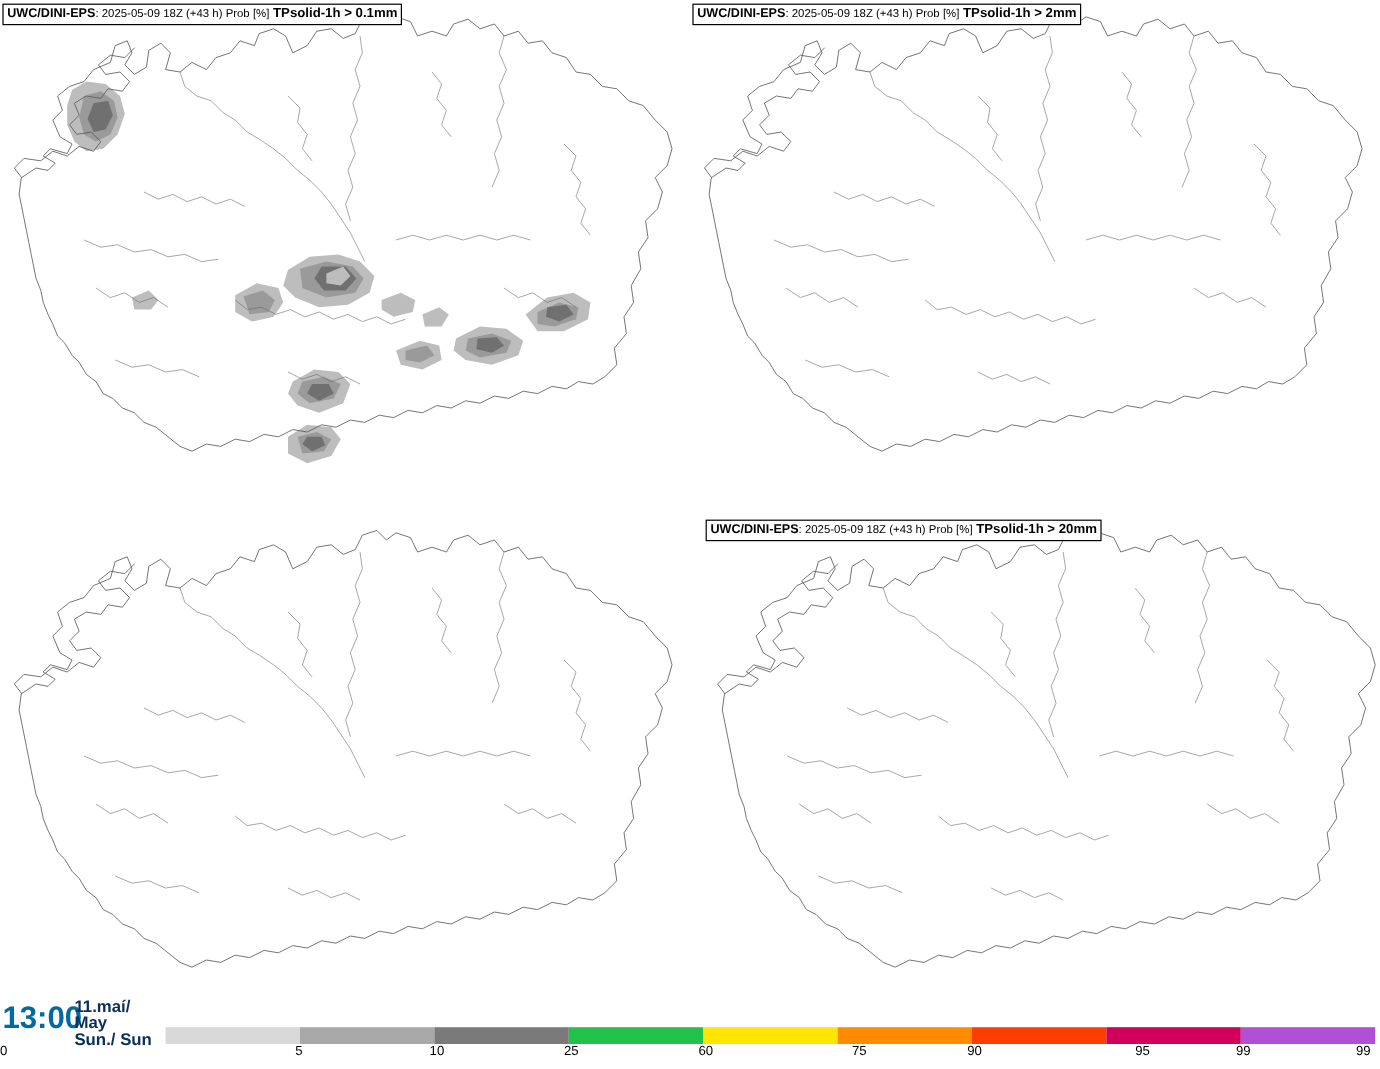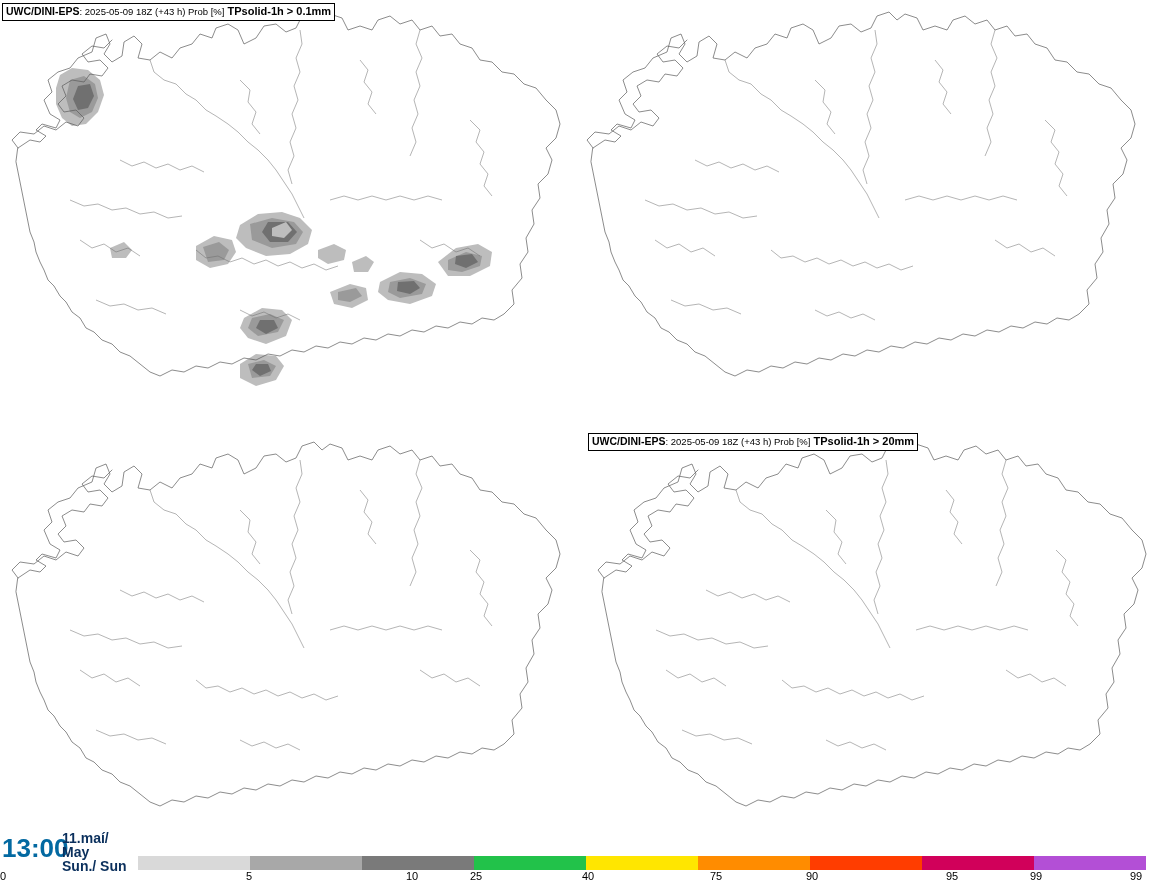--- a/index.html
+++ b/index.html
@@ -120,20 +120,23 @@
           <path class="inner" d="M240 310 L252 316 L264 312 L276 318 L288 314 L300 320"></path>
           <path class="inner" d="M120 160 L132 166 L144 162 L156 168 L168 164 L180 170 L192 166 L204 172"></path>
           <path class="inner" d="M240 80 L250 90 L248 102 L256 112 L252 124 L260 134"></path>
           <path class="inner" d="M360 60 L368 70 L364 82 L372 92 L368 104 L376 114"></path>
           <path class="inner" d="M470 120 L480 130 L476 142 L484 152 L480 164 L488 174 L484 186 L492 196"></path>
           <path class="inner" d="M80 240 L92 248 L104 244 L116 252 L128 248 L140 256"></path>
           <path class="inner" d="M420 240 L432 248 L444 244 L456 252 L468 248 L480 256"></path>
         </g>
       </svg>
     </div>
+    <div class="title">
+      <span class="model">UWC/DINI-EPS</span><span class="run">: 2025-05-09 18Z (+43 h) Prob [%]</span> <span class="param">TPsolid-1h &gt; 2mm</span>
+    </div>
   </div>
 
   <div class="panel p2">
     <div class="mapwrap">
       <svg class="map" viewBox="0 0 575 430" xmlns="http://www.w3.org/2000/svg">
         <g>
           <path class="coast" d="M18 148 L30 140 L40 142 L46 136 L36 130 L42 124 L56 128 L60 120 L50 114 L44 100 L52 92 L48 80 L58 72 L70 68 L78 58 L92 52 L96 38 L106 34 L110 44 L104 54 L112 62 L122 56 L124 42 L134 36 L142 44 L138 58 L150 60 L160 52 L172 58 L180 48 L192 44 L200 34 L212 38 L216 28 L228 24 L238 30 L244 44 L256 38 L264 26 L276 24 L286 32 L296 28 L302 16 L314 12 L322 20 L330 14 L342 18 L348 30 L360 26 L372 30 L378 20 L390 16 L400 24 L412 20 L420 30 L432 26 L440 36 L452 34 L460 44 L472 48 L480 60 L492 62 L502 72 L514 74 L524 84 L536 88 L546 100 L556 110 L560 124 L556 138 L546 148 L552 160 L548 174 L538 184 L540 198 L532 210 L534 224 L526 238 L528 252 L520 264 L522 278 L512 290 L514 304 L504 314 L494 320 L482 318 L472 324 L460 322 L448 328 L436 326 L424 332 L412 330 L400 336 L388 334 L376 340 L364 338 L352 344 L340 342 L328 348 L316 346 L304 352 L292 350 L280 356 L268 354 L256 360 L244 358 L232 364 L220 362 L208 368 L196 366 L184 372 L172 370 L160 376 L150 372 L140 364 L130 356 L120 352 L112 344 L102 340 L94 332 L86 328 L80 318 L72 312 L66 302 L60 296 L54 286 L48 280 L44 270 L40 262 L36 252 L34 242 L30 232 L28 222 L26 212 L24 202 L22 192 L20 182 L18 172 L16 162 Z"></path>
           <path class="coast" d="M18 148 L12 140 L20 132 L34 134 L44 126 L56 130 L66 122 L78 126 L84 118 L76 110 L64 112 L58 104 L66 96 L62 86 L72 80 L84 82 L90 74 L102 76 L108 68 L100 60 L88 62 L82 54 L92 46 L104 48 L112 40"></path>
           <path class="inner" d="M150 60 L154 72 L164 80 L176 84 L186 94 L196 100 L206 110 L216 116 L228 124 L238 132 L248 142 L258 150 L268 160 L276 170 L284 182 L292 194 L298 206 L304 218"></path>
           <path class="inner" d="M300 30 L302 44 L296 58 L300 72 L294 86 L298 100 L292 114 L296 128 L290 142 L294 156 L288 170 L292 184"></path>
@@ -198,22 +201,22 @@
       <div class="cseg" style="left: 336px; width: 112px; background: rgb(34, 194, 74);"></div>
       <div class="cseg" style="left: 448px; width: 112px; background: rgb(255, 230, 0);"></div>
       <div class="cseg" style="left: 560px; width: 112px; background: rgb(255, 140, 0);"></div>
       <div class="cseg" style="left: 672px; width: 112px; background: rgb(255, 61, 0);"></div>
       <div class="cseg" style="left: 784px; width: 112px; background: rgb(209, 0, 90);"></div>
       <div class="cseg" style="left: 896px; width: 112px; background: rgb(179, 79, 214);"></div>
     </div>
   <div class="cticks">
       <div class="ctick" style="left: 0px;">0</div>
       <div class="ctick" style="left: 246px;">5</div>
-      <div class="ctick" style="left: 358px; margin-left: 48px;">10</div>
+      <div class="ctick" style="left: 358px;">10</div>
       <div class="ctick" style="left: 470px;">25</div>
-      <div class="ctick" style="left: 582px;">40</div>
+      <div class="ctick" style="left: 582px;">60</div>
       <div class="ctick" style="left: 694px; margin-left: 16px;">75</div>
       <div class="ctick" style="left: 806px;">90</div>
       <div class="ctick" style="left: 946px; text-align: right;">95</div>
       <div class="ctick" style="left: 1030px;">99</div>
       <div class="ctick" style="left: 1130px;">99</div>
     </div>
 </div>
 
 </body></html>

